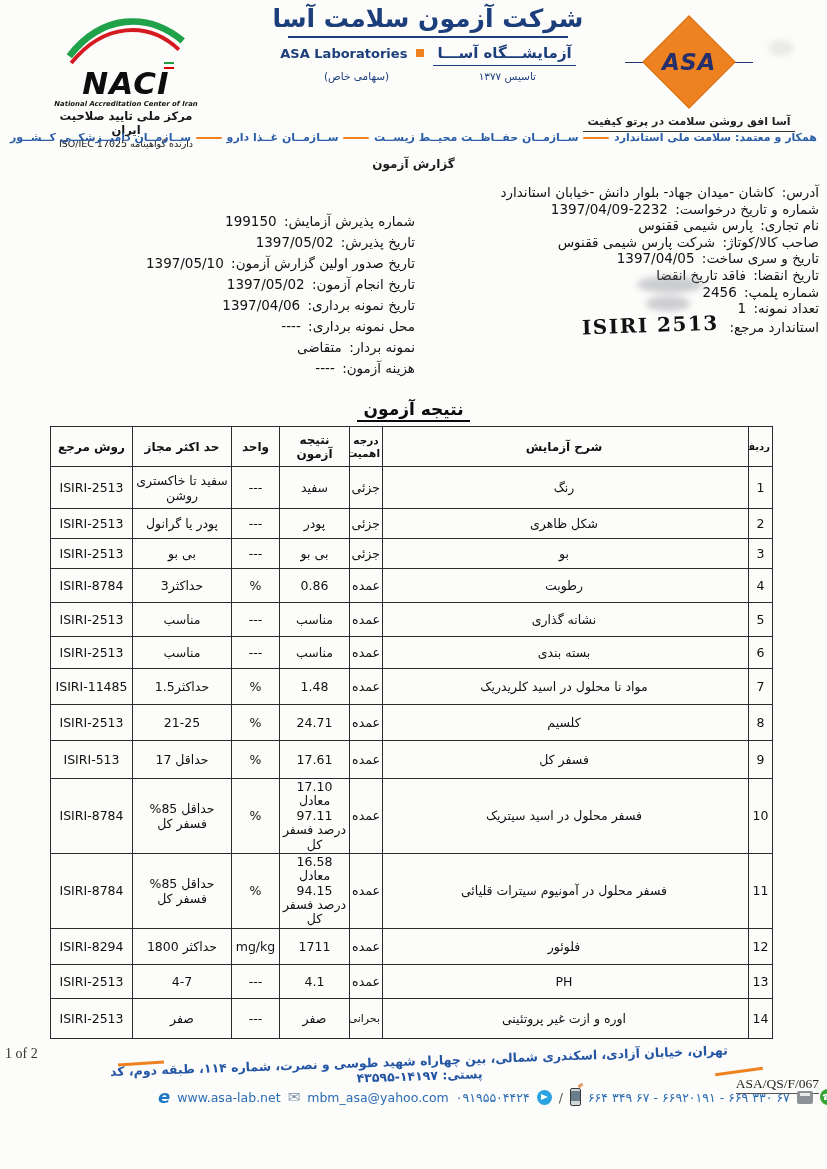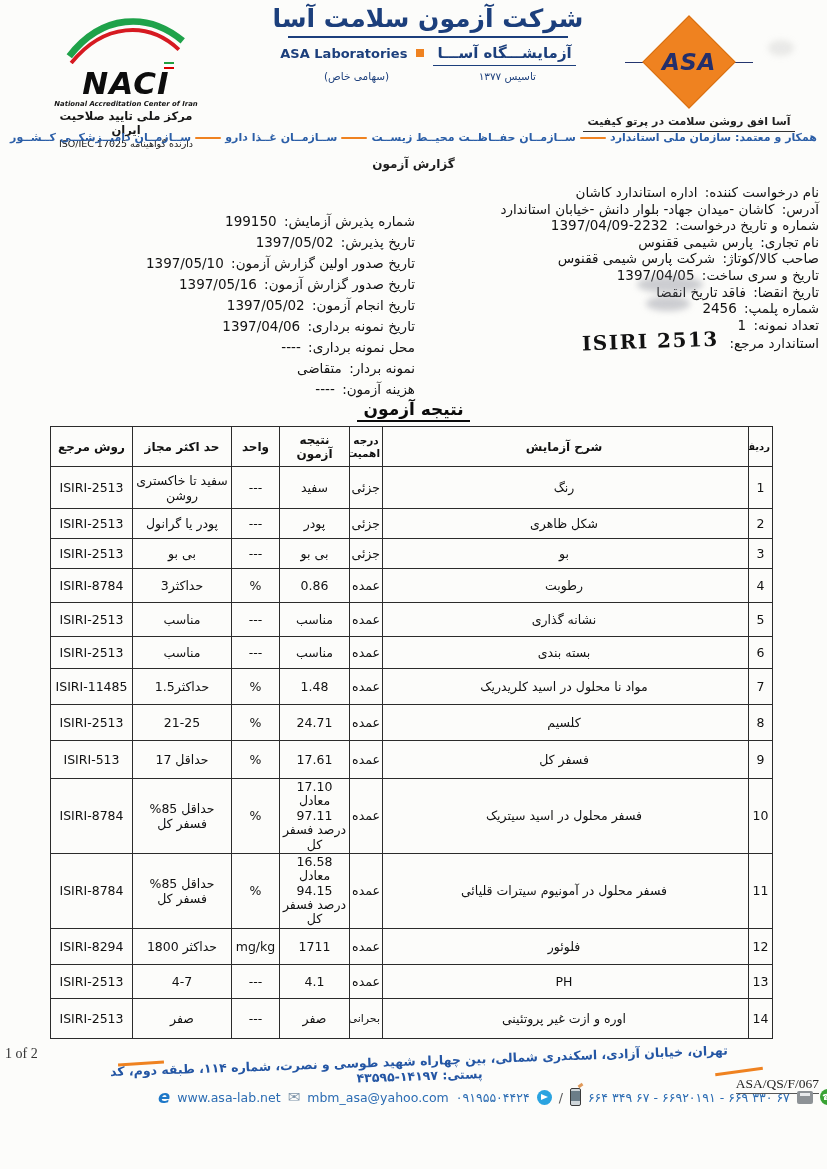--- a/index.html
+++ b/index.html
@@ -121,49 +121,47 @@
       <span class="d-line"></span>
       <div class="diamond">
         <span>ASA</span>
       </div>
       <span class="d-line"></span>
     </div>
     <span class="asa-slogan">آسا افق روشن سلامت در پرتو کیفیت</span>
   </div>
 
   <div class="partners">
-    <span>همکار و معتمد: سازمان ملی استاندارد</span>
+    <span>همکار و معتمد: سلامت ملی استاندارد</span>
     <span class="orgdash"></span>
     <span>ســازمــان حفــاظــت محیــط زیســت</span>
     <span class="orgdash"></span>
     <span>ســازمــان غــذا دارو</span>
     <span class="orgdash"></span>
     <span>ســازمــان دامپــزشکــی کــشــور</span>
   </div>
 
   <div class="report-title">گزارش آزمون</div>
 
   <div class="meta meta-right">
-    <div class="mline"><span class="lbl">نام درخواست کننده:</span> <span class="val" dir="rtl">اداره استاندارد کاشان</span></div>
     <div class="mline"><span class="lbl">آدرس:</span> <span class="val" dir="rtl">کاشان -میدان جهاد- بلوار دانش -خیابان استاندارد</span></div>
     <div class="mline"><span class="lbl">شماره و تاریخ درخواست:</span> <span class="val" dir="ltr">1397/04/09-2232</span></div>
     <div class="mline"><span class="lbl">نام تجاری:</span> <span class="val" dir="rtl">پارس شیمی ققنوس</span></div>
     <div class="mline"><span class="lbl">صاحب کالا/کوتاژ:</span> <span class="val" dir="rtl">شرکت پارس شیمی ققنوس</span></div>
     <div class="mline"><span class="lbl">تاریخ و سری ساخت:</span> <span class="val" dir="ltr">1397/04/05</span></div>
     <div class="mline"><span class="lbl">تاریخ انقضا:</span> <span class="val" dir="rtl">فاقد تاریخ انقضا</span></div>
     <div class="mline"><span class="lbl">شماره پلمپ:</span> <span class="val" dir="ltr">2456</span></div>
     <div class="mline"><span class="lbl">تعداد نمونه:</span> <span class="val" dir="ltr">1</span></div>
     <div class="mline"><span class="lbl">استاندارد مرجع:</span> <span class="val handwritten" dir="ltr">ISIRI 2513</span></div>
   </div>
 
   <div class="meta meta-left">
     <div class="mline"><span class="lbl">شماره پذیرش آزمایش:</span> <span class="val" dir="ltr">199150</span></div>
     <div class="mline"><span class="lbl">تاریخ پذیرش:</span> <span class="val" dir="ltr">1397/05/02</span></div>
     <div class="mline"><span class="lbl">تاریخ صدور اولین گزارش آزمون:</span> <span class="val" dir="ltr">1397/05/10</span></div>
-    <div class="mline"><span class="lbl">تاریخ صدور گزارش آزمون:</span> <span class="val" dir="ltr">1397/05/16</span></div>
     <div class="mline"><span class="lbl">تاریخ انجام آزمون:</span> <span class="val" dir="ltr">1397/05/02</span></div>
     <div class="mline"><span class="lbl">تاریخ نمونه برداری:</span> <span class="val" dir="ltr">1397/04/06</span></div>
     <div class="mline"><span class="lbl">محل نمونه برداری:</span> <span class="val" dir="ltr">----</span></div>
     <div class="mline"><span class="lbl">نمونه بردار:</span> <span class="val" dir="rtl">متقاضی</span></div>
     <div class="mline"><span class="lbl">هزینه آزمون:</span> <span class="val" dir="ltr">----</span></div>
   </div>
 
   <div class="smudge" style="left:637px;top:276px;width:66px;height:17px;"></div>
   <div class="smudge" style="left:646px;top:296px;width:44px;height:15px;"></div>
   <div class="smudge" style="left:768px;top:40px;width:26px;height:16px;background:rgba(150,150,150,0.18);"></div>

